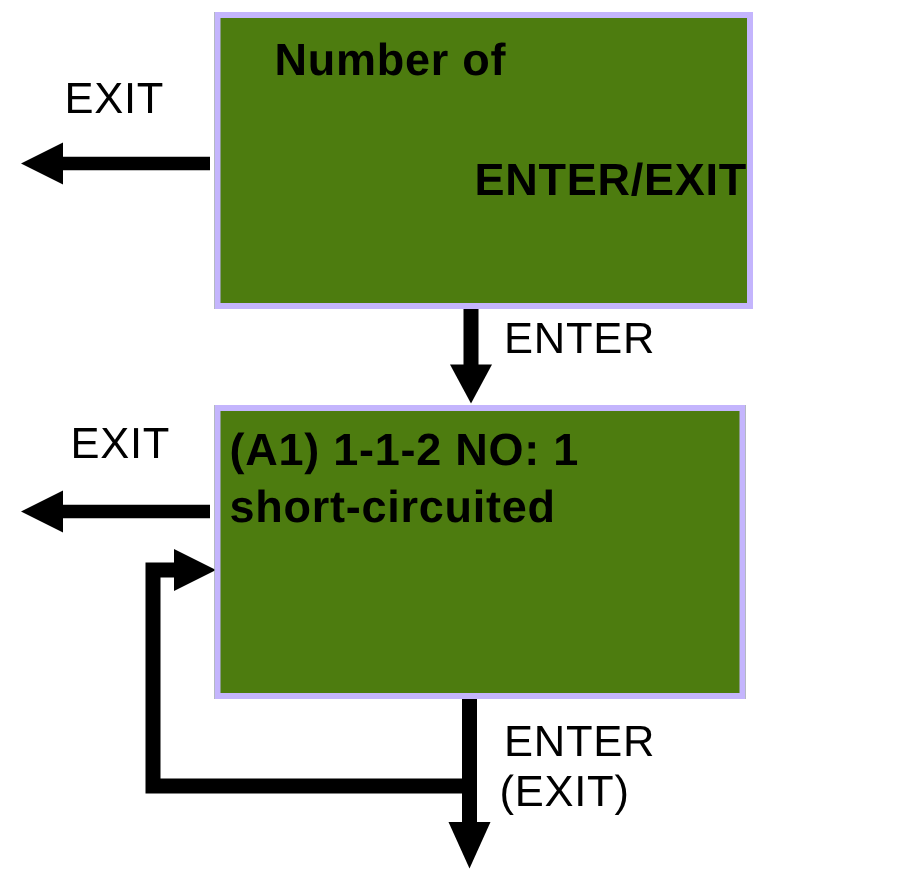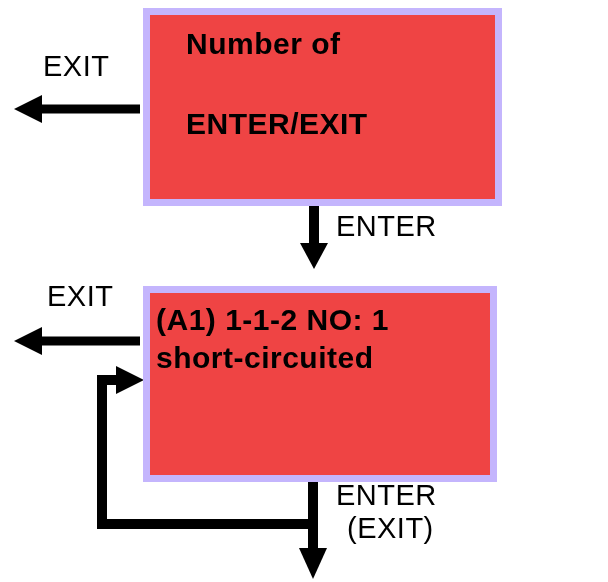--- a/index.html
+++ b/index.html
@@ -12,57 +12,58 @@
     width: 608px;
     height: 582px;
     background: #ffffff;
     font-family: "Liberation Sans", sans-serif;
     color: #000000;
     overflow: hidden;
   }
   .screen-box {
     position: absolute;
     box-sizing: border-box;
-    border: 7px solid #c4b5fd;
-    background: #ef4444;
+    border: 4px solid #c4b5fd;
+    background: #4d7c0f;
     font-weight: bold;
     font-size: 30px;
     letter-spacing: 0.5px;
   }
   #top-box {
     left: 143px;
     top: 8px;
     width: 359px;
     height: 198px;
     padding: 10px 0 0 36px;
     line-height: 37px;
   }
   #top-box .gap-line {
     margin-top: 43px;
+    text-align: right;
   }
   #bottom-box {
     left: 143px;
-    top: 286px;
+    top: 270px;
     width: 354px;
     height: 196px;
     padding: 8px 0 0 6px;
     line-height: 38px;
   }
   .flow-label {
     position: absolute;
     font-weight: normal;
     font-size: 29px;
     letter-spacing: 0.5px;
     white-space: nowrap;
   }
   #label-exit-top    { left: 43px;  top: 50px;  }
   #label-enter-top   { left: 336px; top: 210px; }
   #label-exit-bottom { left: 47px;  top: 280px; }
   #label-enter-bottom{ left: 336px; top: 479px; }
-  #label-exit-paren  { left: 347px; top: 512px; }
+  #label-exit-paren  { left: 333px; top: 512px; }
   #arrow-layer {
     position: absolute;
     left: 0;
     top: 0;
     width: 608px;
     height: 582px;
   }
   #arrow-layer path, #arrow-layer line {
     stroke: #000000;
     fill: none;

